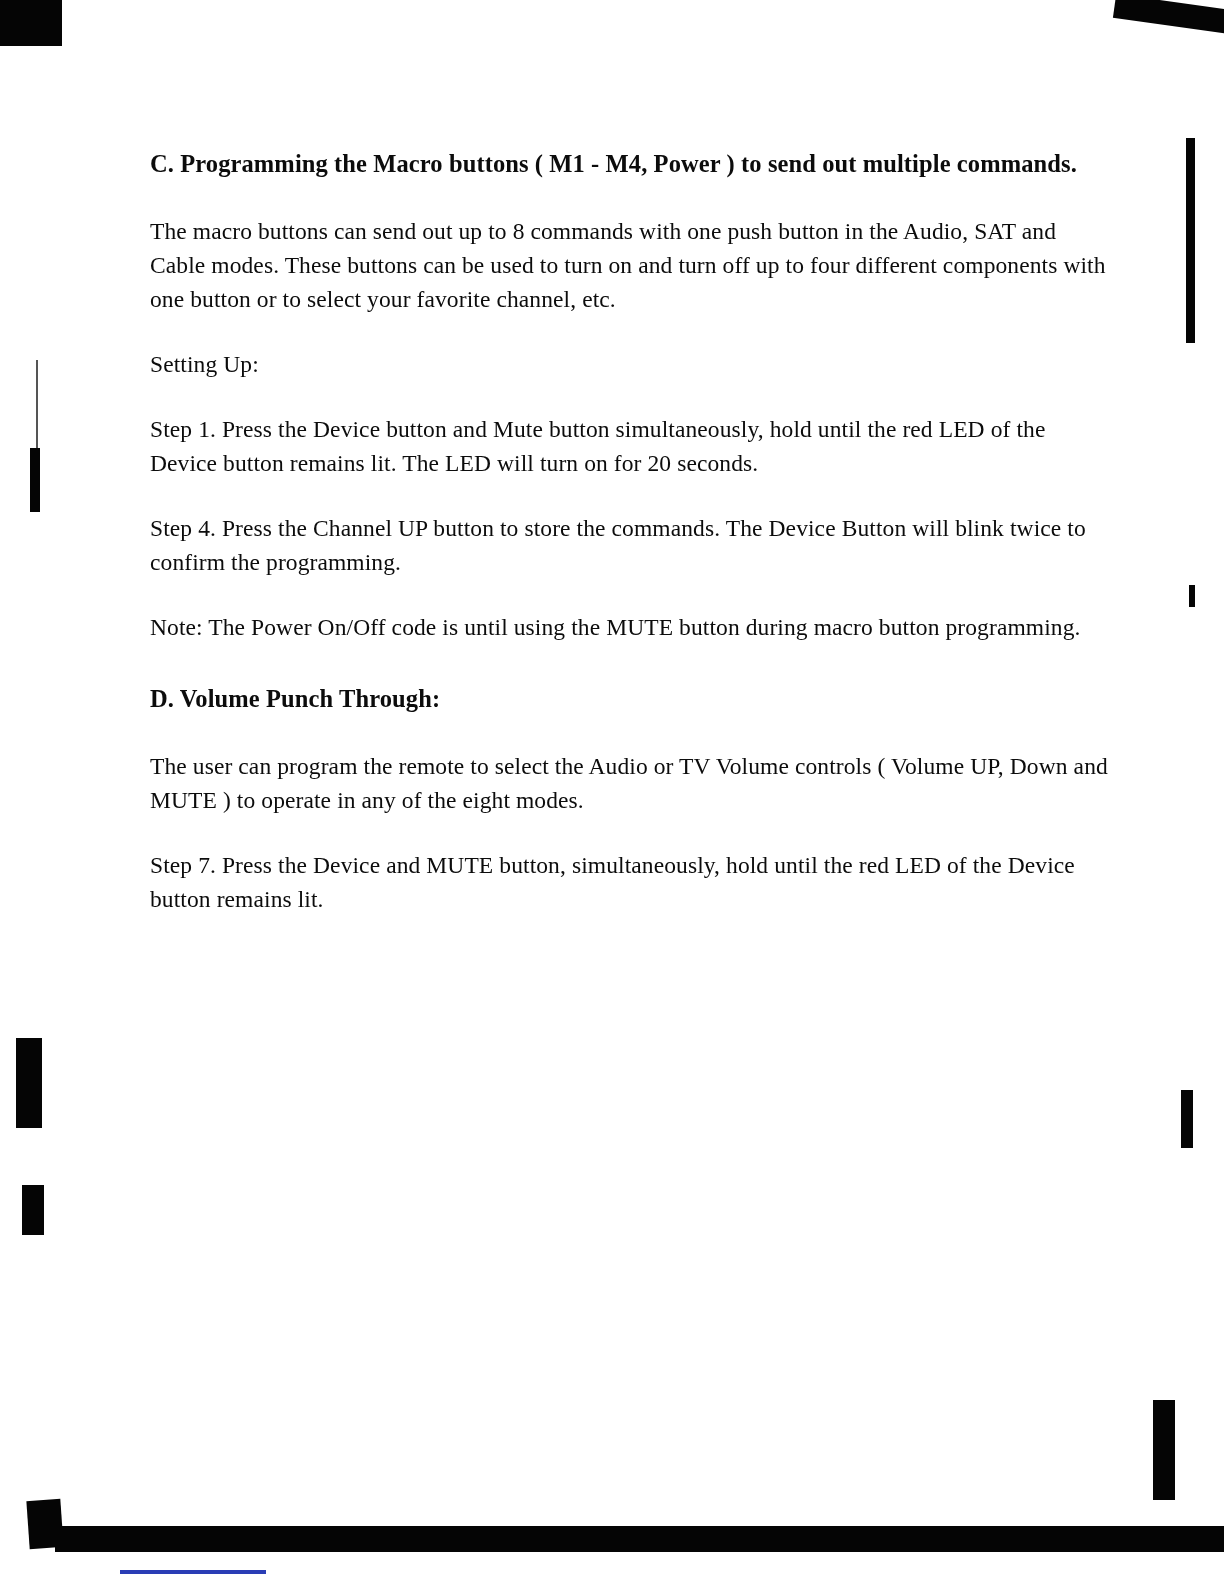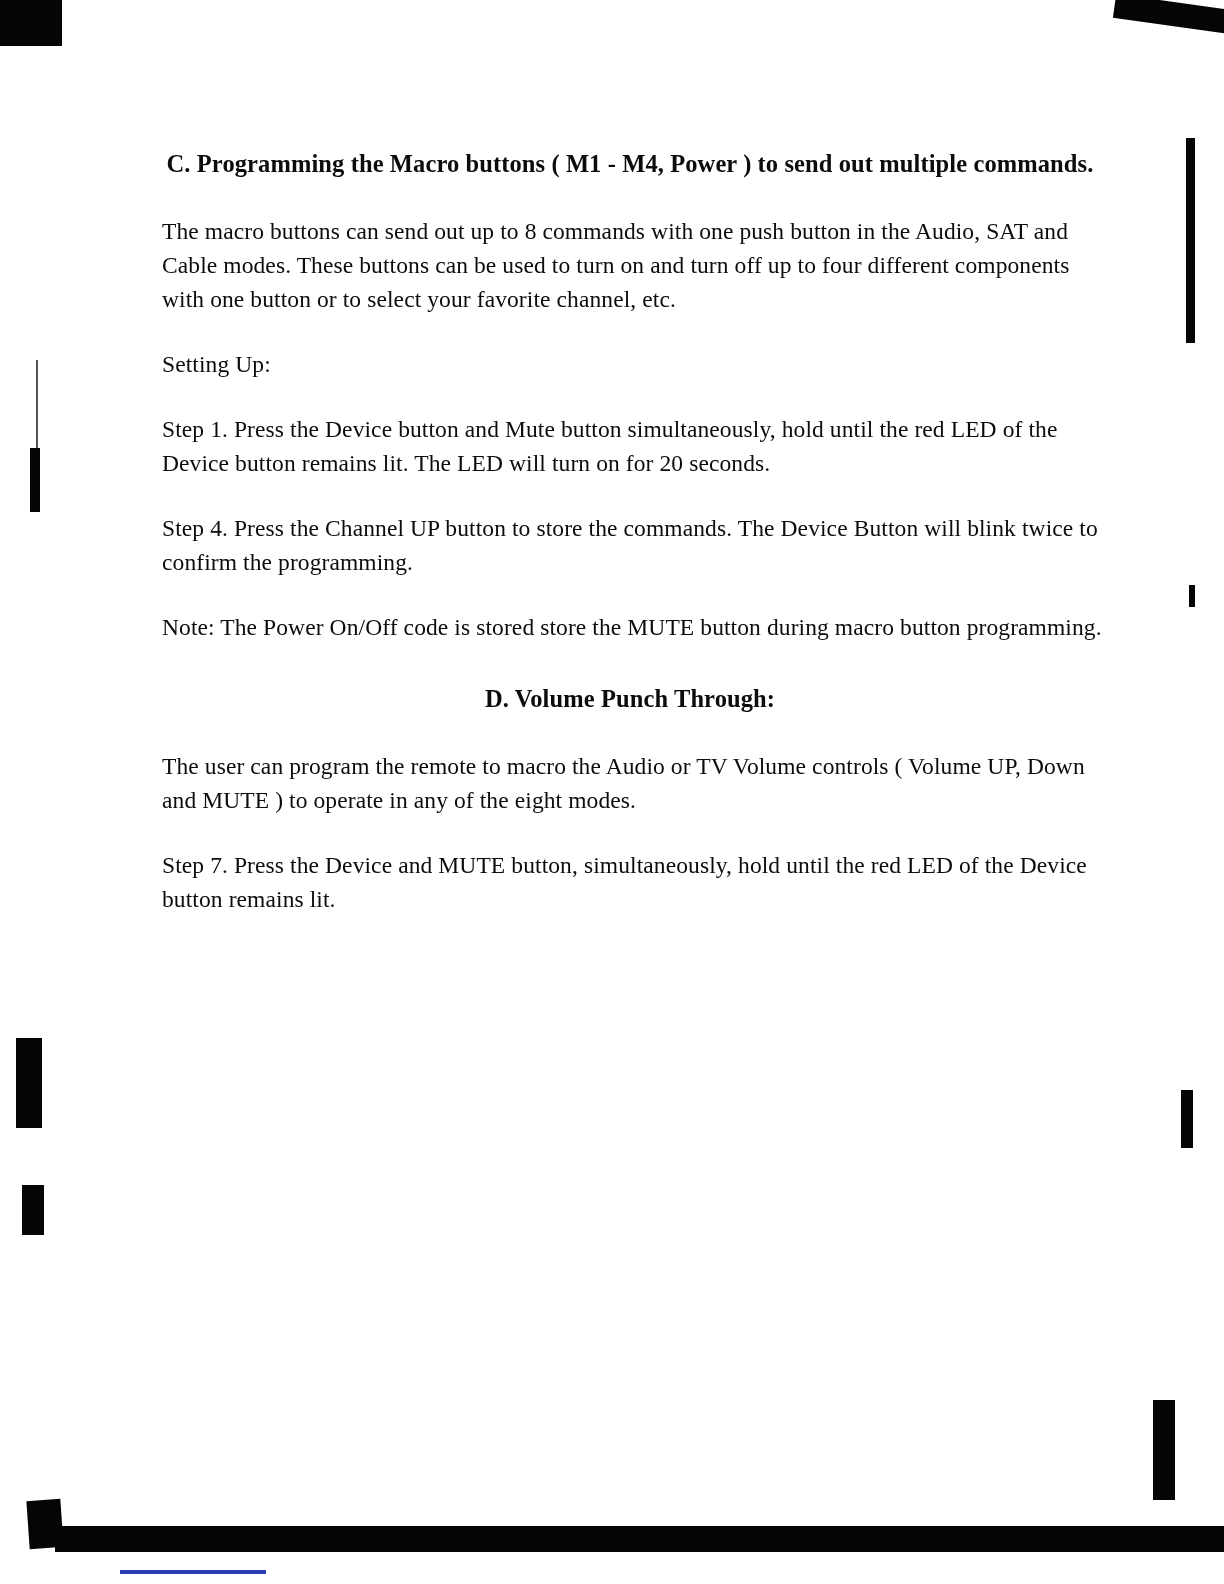--- a/index.html
+++ b/index.html
@@ -16,31 +16,30 @@
   .page-content {
     position: absolute;
     left: 150px;
     top: 146px;
     width: 960px;
   }
 
   .para {
     font-size: 23.5px;
     line-height: 34px;
-    margin: 0 0 31px 12px;
+    margin: 0 0 31px 0;
     letter-spacing: 0.1px;
   }
 
   .heading {
     font-weight: bold;
     font-size: 24.5px;
     line-height: 35px;
     margin: 0 0 33px 0;
     letter-spacing: 0.1px;
-    text-align: center;
   }
 
   .gap-large { margin-top: 37px; }
 
   
   .artifact { position: absolute; background: #050505; }
   .artifact.gray { background: #555; }
 
   .blue-underline {
     position: absolute;
@@ -61,25 +60,25 @@
   <p class="para">The macro buttons can send out up to 8 commands with one push button in the Audio, SAT and Cable modes.  These buttons can be used to turn on and turn off up to four different components with one button or to select your favorite channel, etc.</p>
 
   <p class="para">Setting Up:</p>
 
   <p class="para">Step 1. Press the Device button and Mute button simultaneously, hold until the red LED of the Device button remains lit. The LED will turn on for 20 seconds.</p>
 
 
 
   <p class="para">Step 4. Press the Channel UP button to store the commands.  The Device Button will blink twice to confirm the programming.</p>
 
-  <p class="para">Note: The Power On/Off code is stored store the MUTE button during macro button programming.</p>
+  <p class="para">Note: The Power On/Off code is until using the MUTE button during macro button programming.</p>
 
   <div class="heading gap-large">D. Volume Punch Through:</div>
 
-  <p class="para">The user can program the remote to macro the Audio or TV Volume controls ( Volume UP, Down and MUTE ) to operate in any of the eight modes.</p>
+  <p class="para">The user can program the remote to select the Audio or TV Volume controls ( Volume UP, Down and MUTE ) to operate in any of the eight modes.</p>
 
   <p class="para">Step 7. Press the Device and MUTE button, simultaneously, hold until the red LED of the Device button remains lit.</p>
 
 
 
 </div>
 
 <div class="artifact" style="left:0; top:0; width:62px; height:46px;"></div>
 
 <div class="artifact" style="right:-8px; top:2px; width:118px; height:24px; transform: rotate(8deg);"></div>

